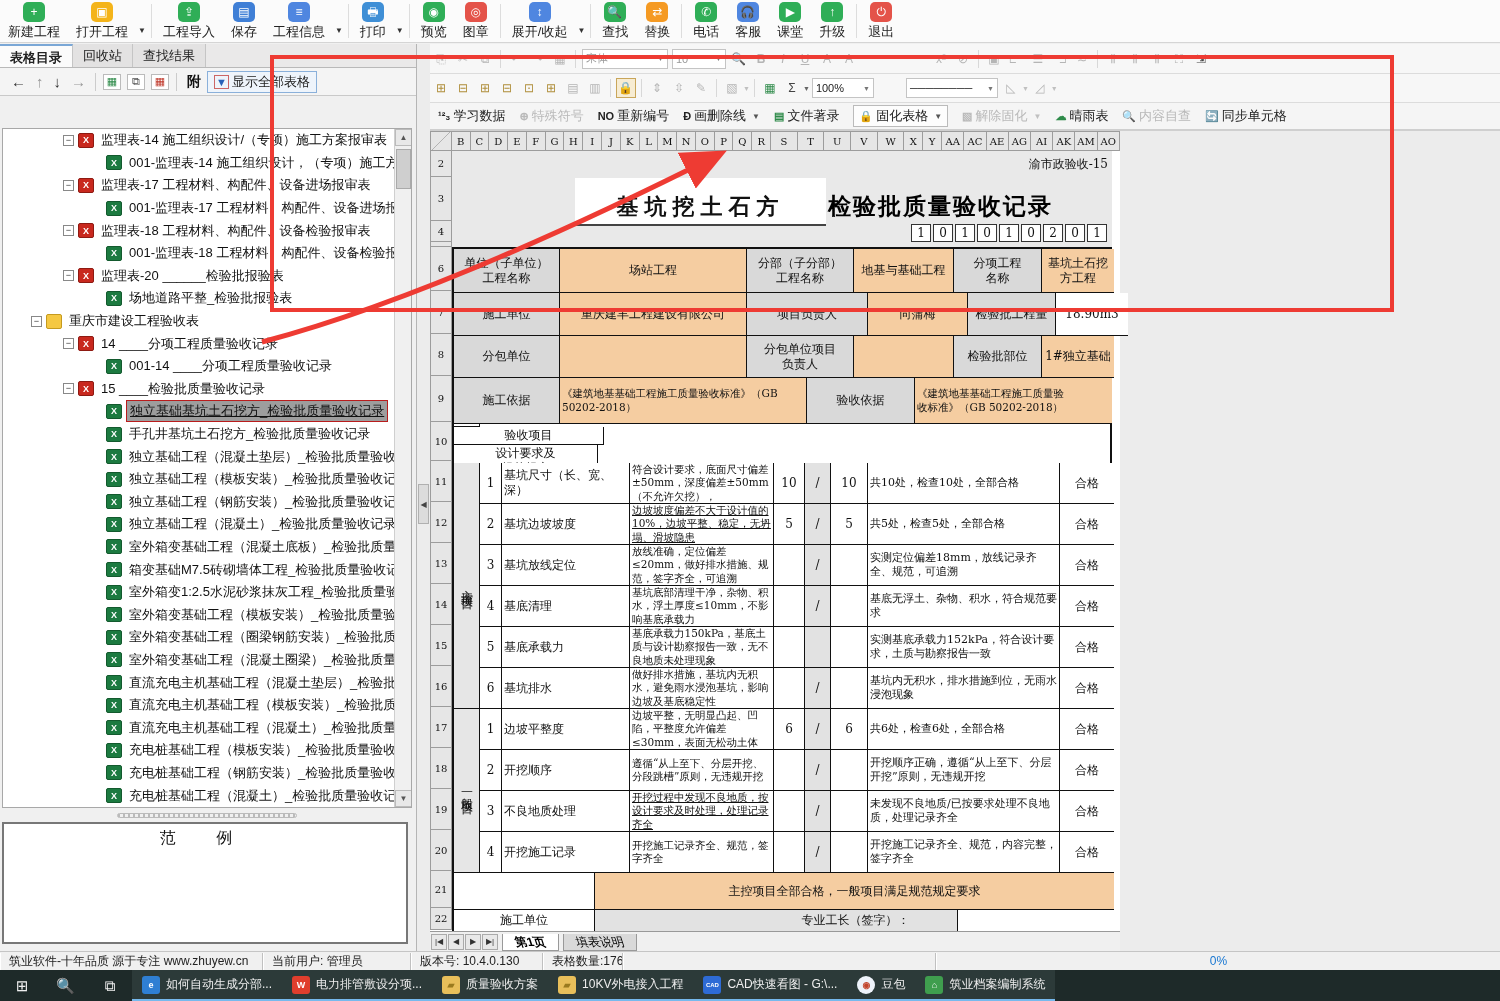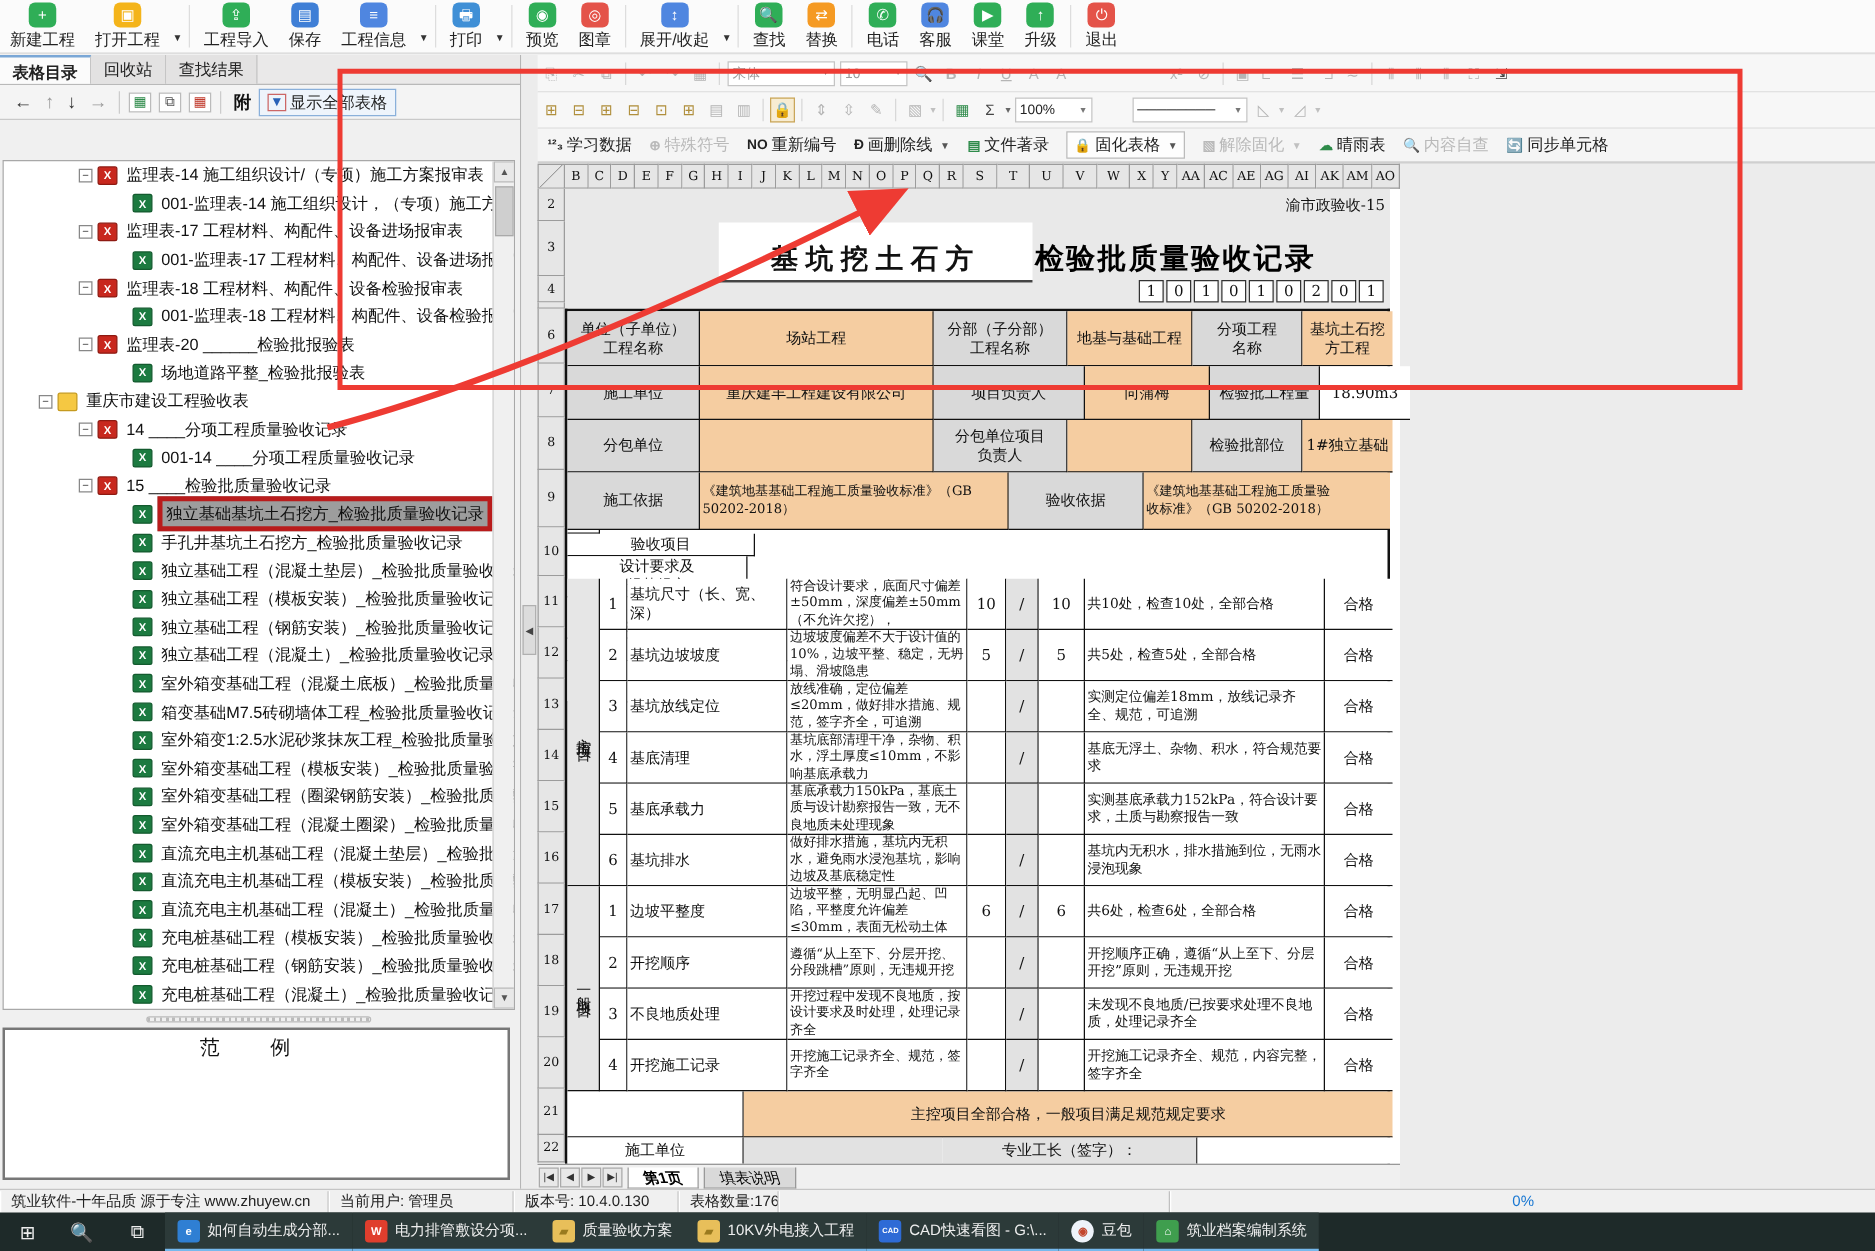--- a/index.html
+++ b/index.html
@@ -52,21 +52,21 @@
   #switch-template-btn { width:88px; height:24px; border:1px solid #9a9a9a; background:#f0f0f0; font-size:13px; display:flex; align-items:center; justify-content:center; margin:0 2px; }
 
   #tree-box { position:absolute; left:2px; top:84px; width:410px; height:680px; background:#fff; border:1px solid #a8a8a8; overflow:hidden; }
   .tree-item { height:22.6px; display:flex; align-items:center; white-space:nowrap; font-size:13px; color:#111; }
   .tree-item .exp { width:11px; height:11px; border:1px solid #888; background:#fff; font-size:9px; line-height:9px; text-align:center; color:#333; margin-right:4px; flex:none; }
   .tree-ico { width:16px; height:15px; flex:none; margin-right:4px; border-radius:2px; color:#fff; font-size:9px; font-weight:bold; display:flex; align-items:center; justify-content:center; }
   .tree-ico.red { background:#c8281e; border:1px solid #8e1a12; }
   .tree-ico.green { background:#1c7a40; border:1px solid #135a2e; }
   .tree-ico.folder { background:#f5c842; border:1px solid #c59a1f; border-radius:2px; }
   .tree-label { padding:1px 3px; overflow:hidden; }
-  .tree-label.sel { background:#9d9d9d; border:4px solid #b91c1c; }
+  .tree-label.sel { background:#9d9d9d; border:1px solid #b91c1c;text-decoration:underline; }
   #tree-scroll { position:absolute; right:0; top:0; width:17px; height:100%; background:#f0f0f0; border-left:1px solid #cfcfcf; }
   .sc-btn { position:absolute; left:0; width:17px; height:17px; background:#e8e8e8; border:1px solid #bbb; font-size:8px; color:#555; text-align:center; line-height:15px; }
   #tree-thumb { position:absolute; left:1px; top:20px; width:15px; height:40px; background:#cfcfcf; border:1px solid #aaa; }
 
   #lp-splitter { position:absolute; left:2px; top:766px; width:410px; height:10px; display:flex; align-items:center; justify-content:center; }
   .dots { width:180px; height:5px; border:1px solid #bbb; border-radius:3px; background:repeating-linear-gradient(90deg,#bbb 0 2px,transparent 2px 5px); }
   #example-box { position:absolute; left:2px; top:778px; width:406px; height:122px; background:#fff; border:2px solid #777; }
   #example-title { text-align:center; font-size:16px; letter-spacing:18px; padding-top:4px; color:#111; }
 
   #panel-splitter { position:absolute; left:417px; top:44px; width:13px; height:910px; background:#ececec; }
@@ -650,21 +650,21 @@
           <div class="fcell white reqtext" style="width: 144px; flex: 0 0 auto;">符合设计要求，底面尺寸偏差±50mm，深度偏差±50mm（不允许欠挖），</div>
           <div class="fcell white" style="width: 31px; flex: 0 0 auto;">10</div>
           <div class="fcell gray" style="width: 26px; flex: 0 0 auto;">/</div>
           <div class="fcell white" style="width: 37px; flex: 0 0 auto;">10</div>
           <div class="fcell white rectext" style="width: 192px; flex: 0 0 auto;">共10处，检查10处，全部合格</div>
           <div class="fcell white" style="width: 54px; flex: 0 0 auto;">合格</div>
         </div>
         <div class="frow" style="height: 41px;">
           <div class="fcell white" style="width: 22px; flex: 0 0 auto;">2</div>
           <div class="fcell white left" style="width: 128px; flex: 0 0 auto;">基坑边坡坡度</div>
-          <div class="fcell white reqtext" style="width: 144px; flex: 0 0 auto;">边坡坡度偏差不大于设计值的10%，边坡平整、稳定，无坍塌、滑坡隐患</div>
+          <div class="fcell white reqtext" style="width: 144px; flex: 0 0 auto; text-decoration: underline;">边坡坡度偏差不大于设计值的10%，边坡平整、稳定，无坍塌、滑坡隐患</div>
           <div class="fcell white" style="width: 31px; flex: 0 0 auto;">5</div>
           <div class="fcell gray" style="width: 26px; flex: 0 0 auto;">/</div>
           <div class="fcell white" style="width: 37px; flex: 0 0 auto;">5</div>
           <div class="fcell white rectext" style="width: 192px; flex: 0 0 auto;">共5处，检查5处，全部合格</div>
           <div class="fcell white" style="width: 54px; flex: 0 0 auto;">合格</div>
         </div>
         <div class="frow" style="height: 41px;">
           <div class="fcell white" style="width: 22px; flex: 0 0 auto;">3</div>
           <div class="fcell white left" style="width: 128px; flex: 0 0 auto;">基坑放线定位</div>
           <div class="fcell white reqtext" style="width: 144px; flex: 0 0 auto;">放线准确，定位偏差≤20mm，做好排水措施、规范，签字齐全，可追溯</div>
@@ -725,21 +725,21 @@
           <div class="fcell white reqtext" style="width: 144px; flex: 0 0 auto;">遵循“从上至下、分层开挖、分段跳槽”原则，无违规开挖</div>
           <div class="fcell white" style="width: 31px; flex: 0 0 auto;"></div>
           <div class="fcell gray" style="width: 26px; flex: 0 0 auto;">/</div>
           <div class="fcell white" style="width: 37px; flex: 0 0 auto;"></div>
           <div class="fcell white rectext" style="width: 192px; flex: 0 0 auto;">开挖顺序正确，遵循“从上至下、分层开挖”原则，无违规开挖</div>
           <div class="fcell white" style="width: 54px; flex: 0 0 auto;">合格</div>
         </div>
         <div class="frow" style="height: 41px;">
           <div class="fcell white" style="width: 22px; flex: 0 0 auto;">3</div>
           <div class="fcell white left" style="width: 128px; flex: 0 0 auto;">不良地质处理</div>
-          <div class="fcell white reqtext" style="width: 144px; flex: 0 0 auto;">开挖过程中发现不良地质，按设计要求及时处理，处理记录齐全</div>
+          <div class="fcell white reqtext" style="width: 144px; flex: 0 0 auto; text-decoration: underline;">开挖过程中发现不良地质，按设计要求及时处理，处理记录齐全</div>
           <div class="fcell white" style="width: 31px; flex: 0 0 auto;"></div>
           <div class="fcell gray" style="width: 26px; flex: 0 0 auto;">/</div>
           <div class="fcell white" style="width: 37px; flex: 0 0 auto;"></div>
           <div class="fcell white rectext" style="width: 192px; flex: 0 0 auto;">未发现不良地质/已按要求处理不良地质，处理记录齐全</div>
           <div class="fcell white" style="width: 54px; flex: 0 0 auto;">合格</div>
         </div>
         <div class="frow" style="height: 41px;">
           <div class="fcell white" style="width: 22px; flex: 0 0 auto;">4</div>
           <div class="fcell white left" style="width: 128px; flex: 0 0 auto;">开挖施工记录</div>
           <div class="fcell white reqtext" style="width: 144px; flex: 0 0 auto; font-family: Liberation Serif, serif;">开挖施工记录齐全、规范，签字齐全</div>

